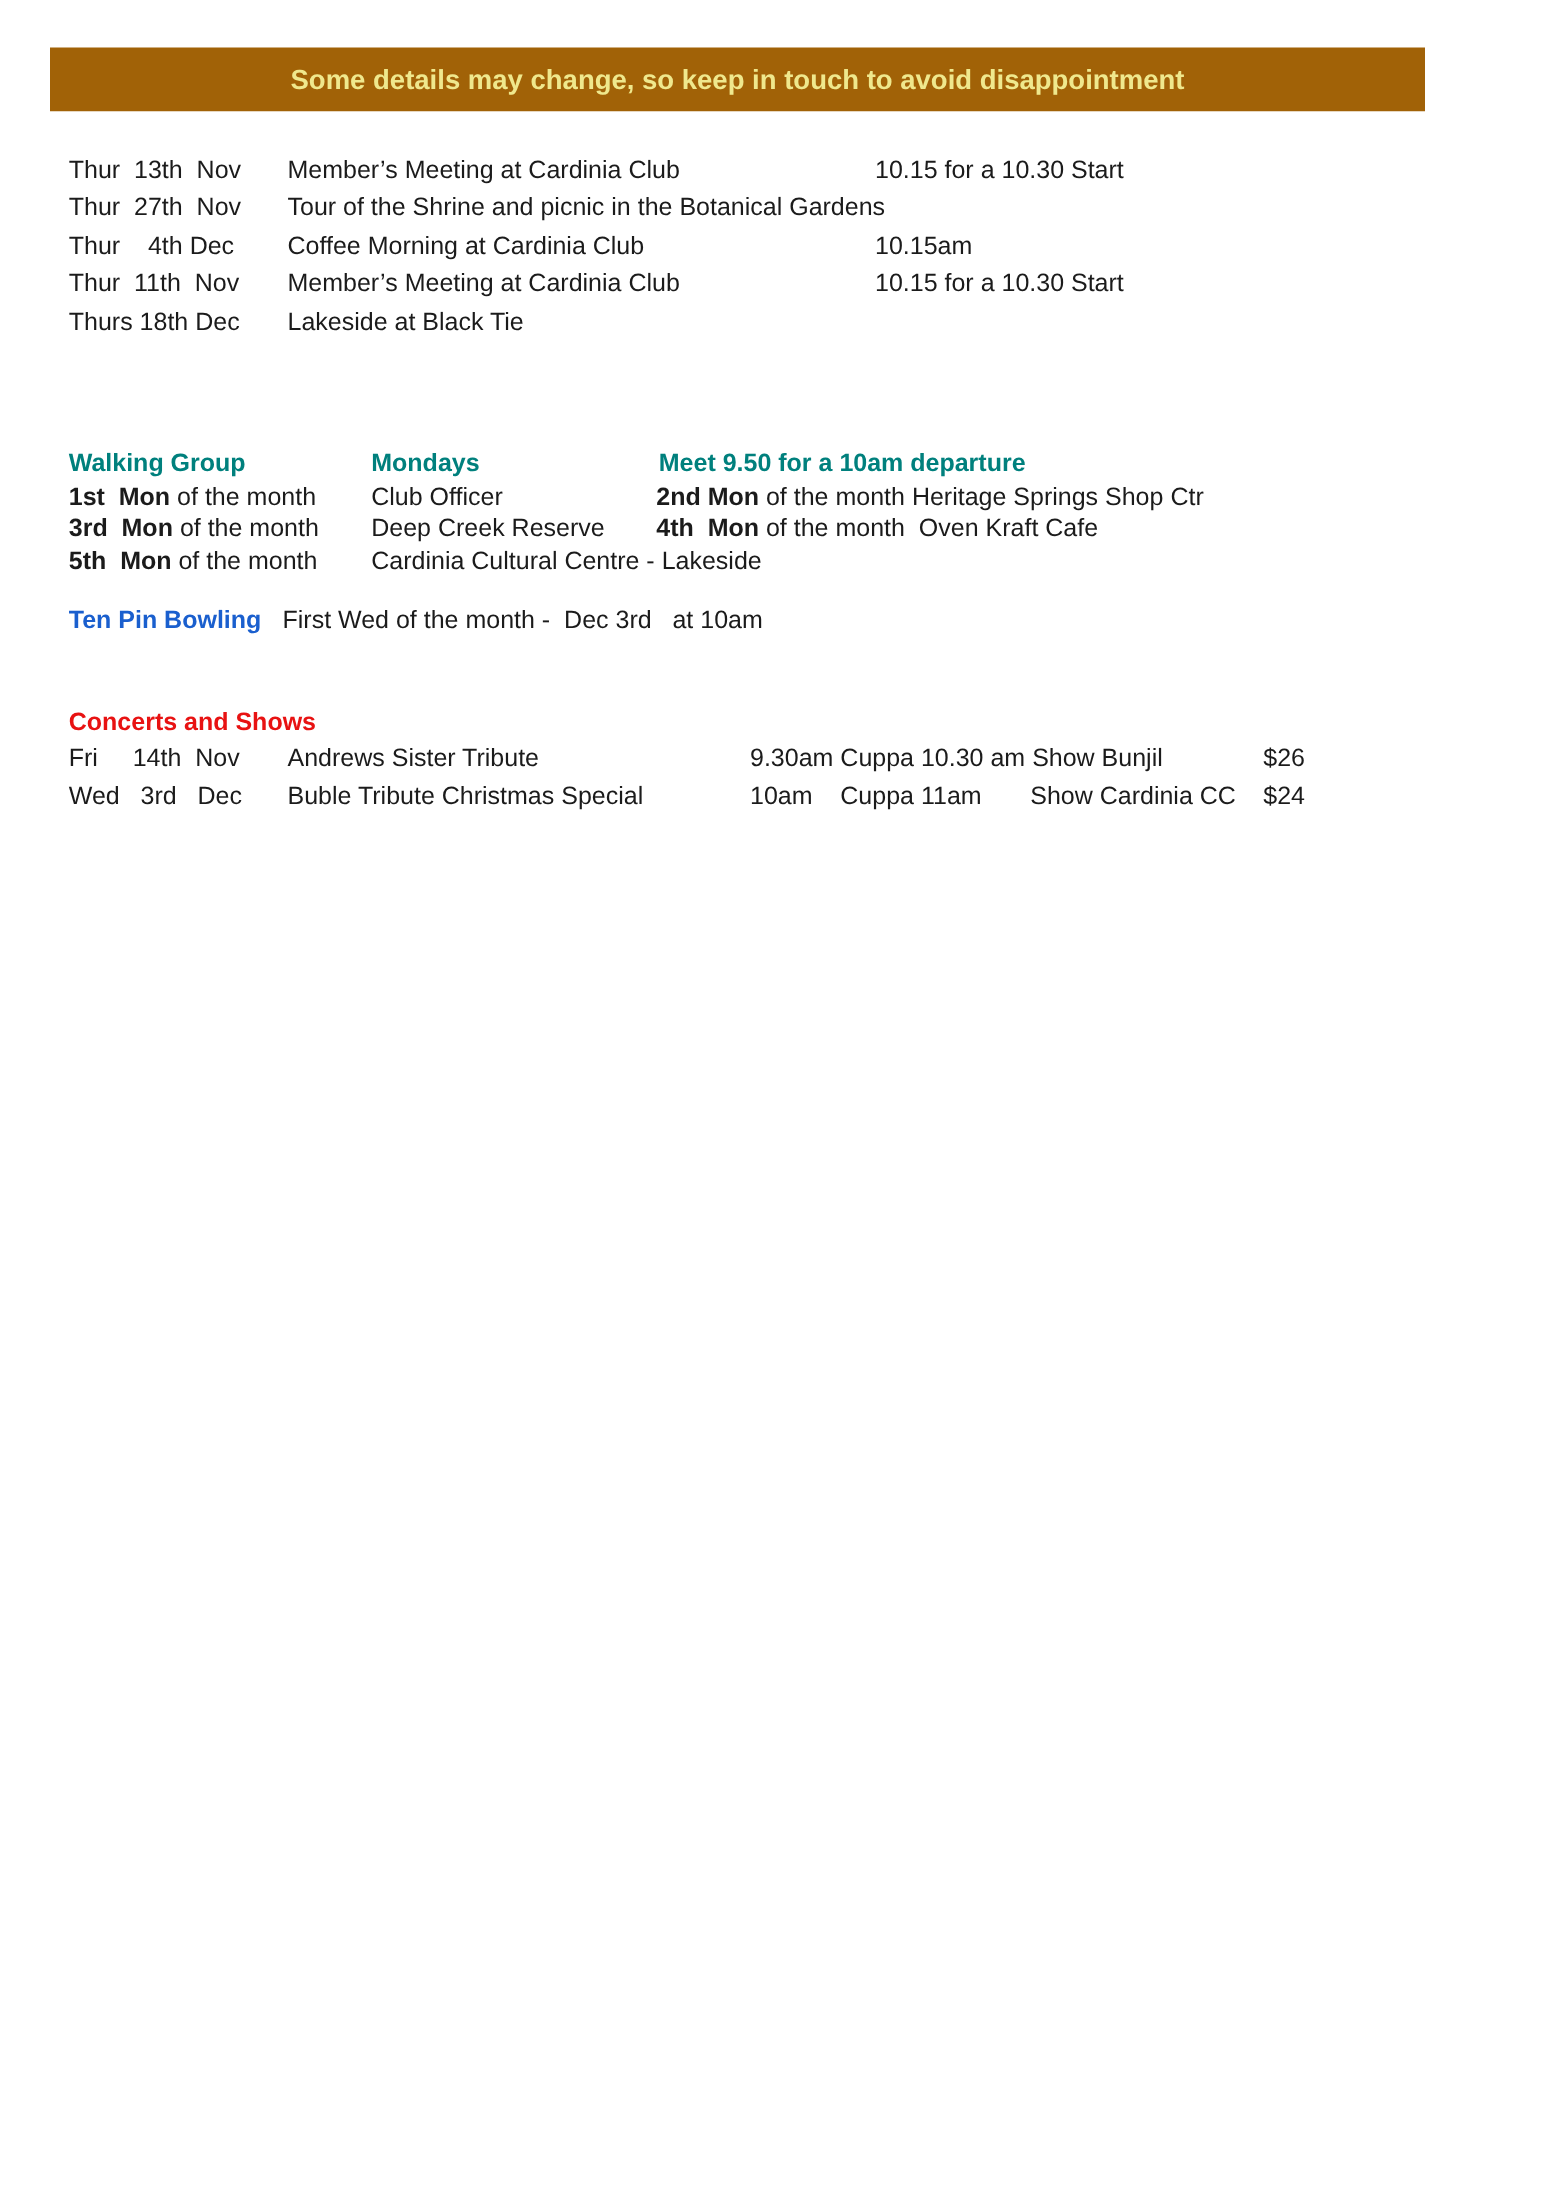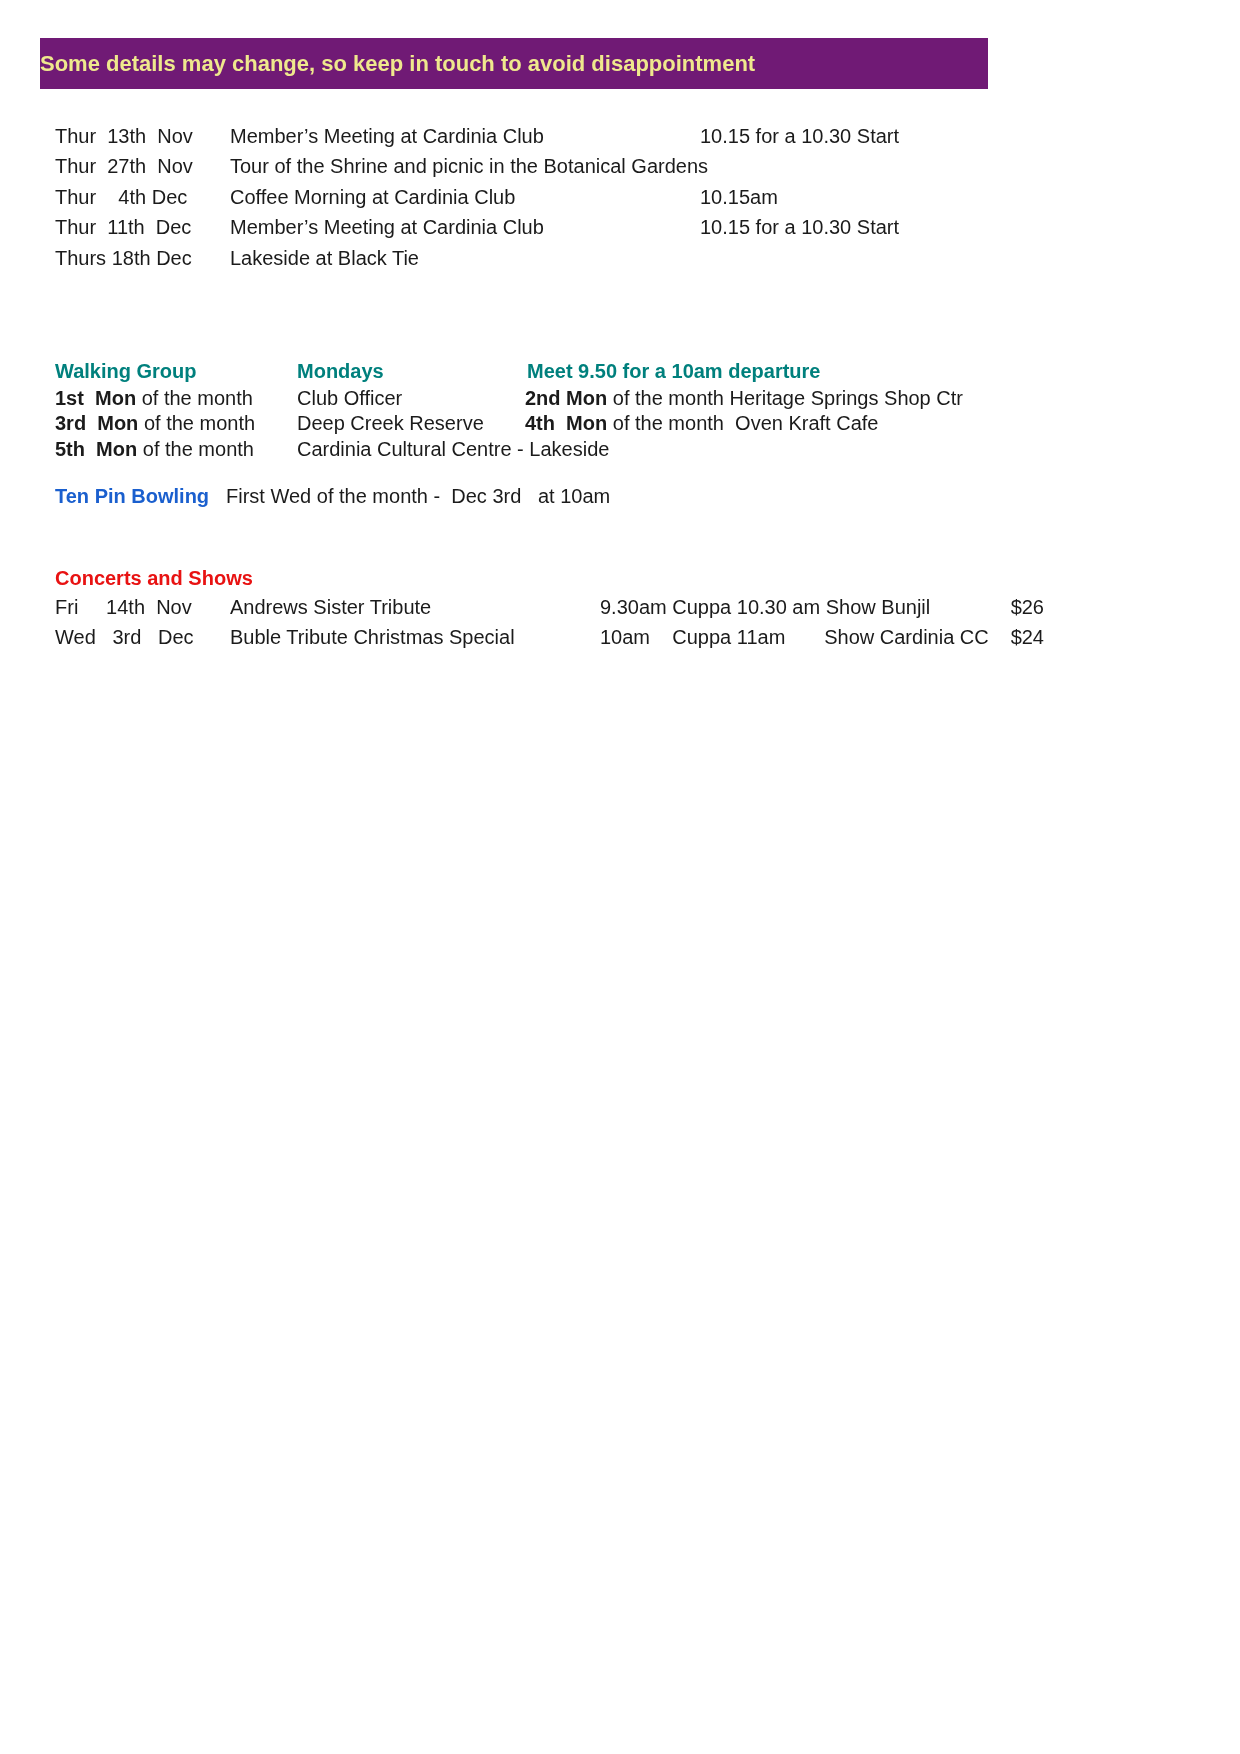--- a/index.html
+++ b/index.html
@@ -9,23 +9,23 @@
     height:1754px;
     background:#ffffff;
     font-family:"Liberation Sans", sans-serif;
     color:#1b1b1b;
     overflow:hidden;
   }
   
   .banner{
     position:absolute;
     left:40px; top:38px;
-    width:948px; height:51px;
-    background:#701a75;
-    display:flex; align-items:center; 
+    width:1100px; height:51px;
+    background:#a16207;
+    display:flex; align-items:center; justify-content:center;
   }
   .banner .banner-text{
     color:#efe88d;
     font-weight:bold;
     font-size:22px;
     white-space:pre;
   }
   
   .arow{position:relative;width:100%;font-size:20px;}
   .arow > span, .arow > b{position:absolute;top:0;white-space:pre;}
@@ -78,21 +78,21 @@
       <span class="c700"></span>
       <span class="c824"></span>
     </div>
     <div class="arow event-row">
       <span class="c55">Thur    4th Dec</span>
       <span class="c230">Coffee Morning at Cardinia Club</span>
       <span class="c700">10.15am</span>
       <span class="c824"></span>
     </div>
     <div class="arow event-row">
-      <span class="c55">Thur  11th  Dec</span>
+      <span class="c55">Thur  11th  Nov</span>
       <span class="c230">Member’s Meeting at Cardinia Club</span>
       <span class="c700">10.15 for a 10.30 Start</span>
       <span class="c824"></span>
     </div>
     <div class="arow event-row">
       <span class="c55">Thurs 18th Dec</span>
       <span class="c230">Lakeside at Black Tie</span>
       <span class="c700"></span>
       <span class="c824"></span>
     </div>

